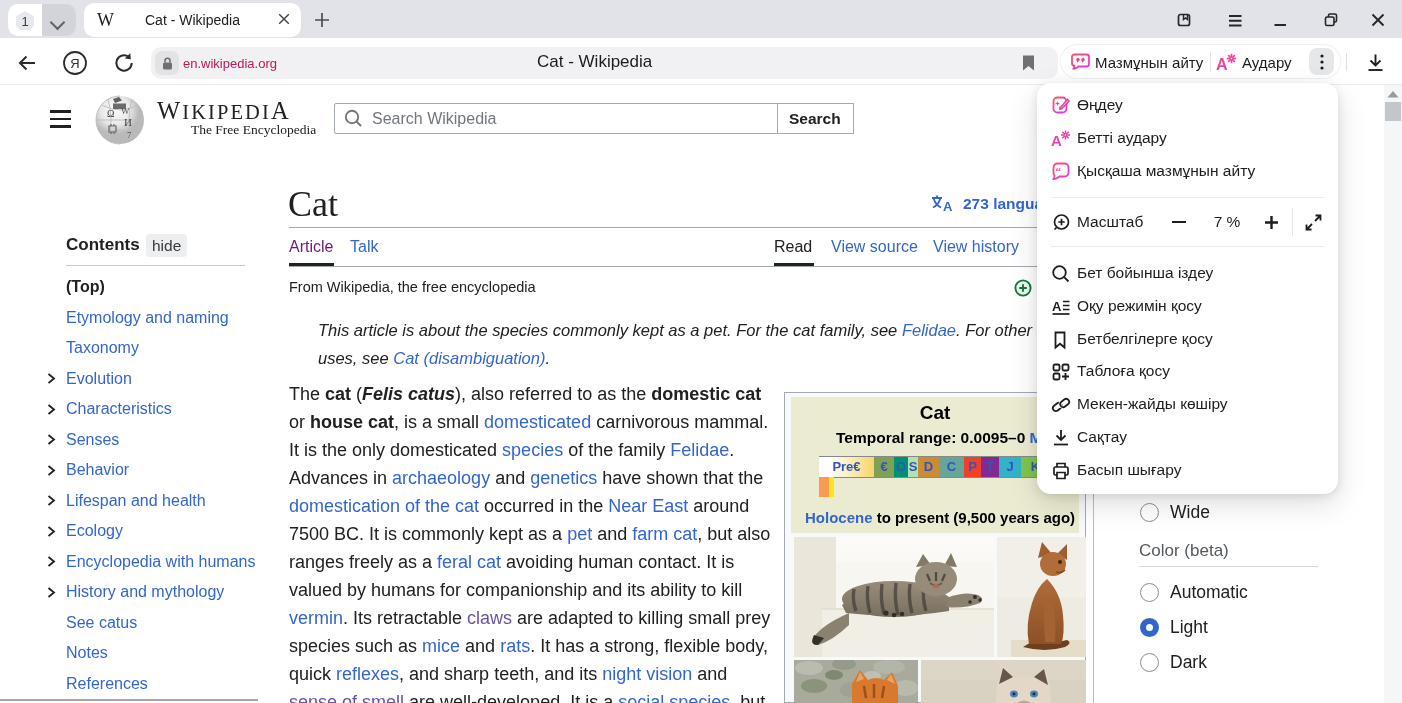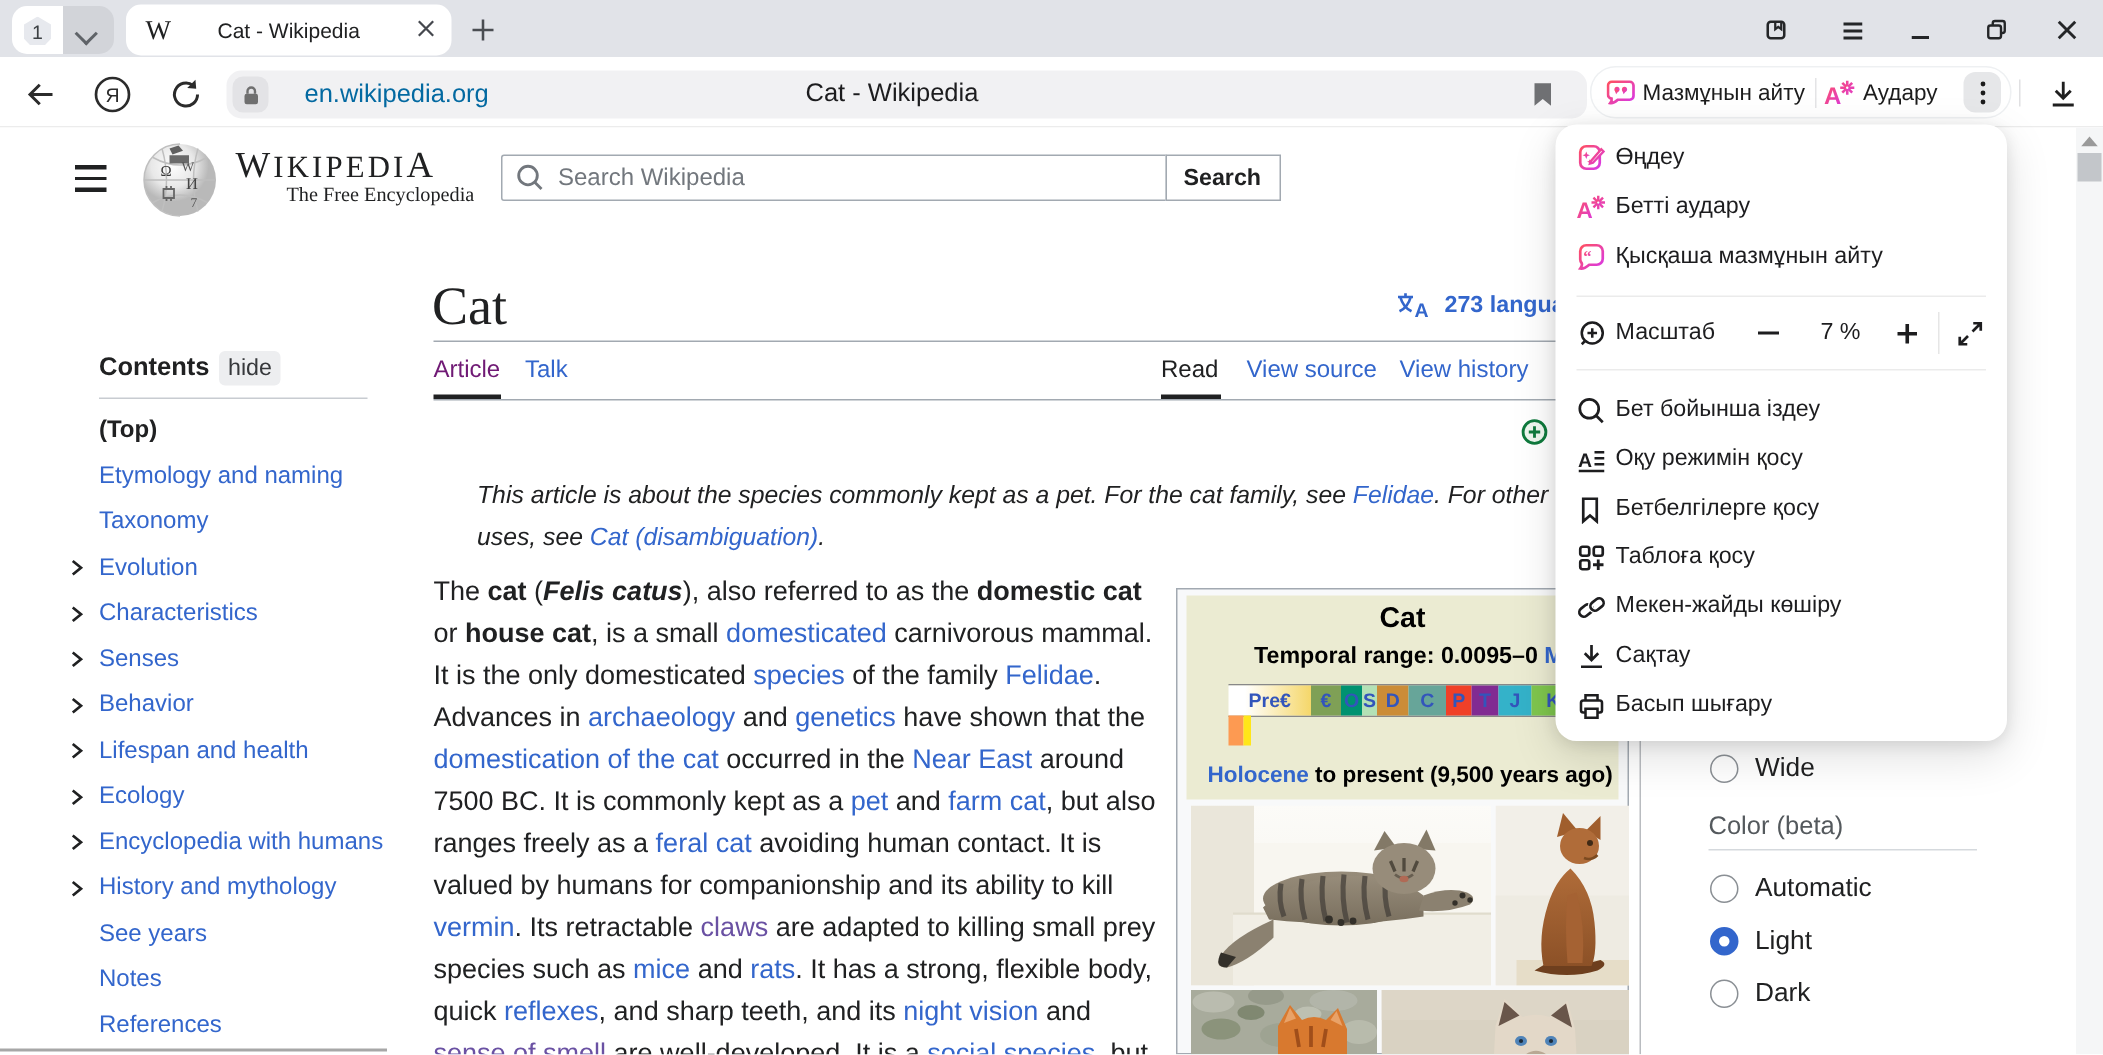--- a/index.html
+++ b/index.html
@@ -77,21 +77,21 @@
   <svg class="abs" style="left:113px;top:52px;" width="22" height="22">
       <path d="M18.7 11 a7.7 7.7 0 1 1 -3 -6.1" fill="none" stroke="#2b2b2b" stroke-width="2"></path>
       <path d="M17.3 1.2 L17.8 7.2 L11.8 6.6 Z" fill="#2b2b2b"></path>
     </svg>
   <div class="abs" id="omni"></div>
   <div class="abs" id="lockbadge"></div>
   <svg class="abs" style="left:160px;top:55.5px;" width="15" height="15">
       <rect x="3" y="6.5" width="9" height="7" rx="1.5" fill="#6f6f6f"></rect>
       <path d="M5 6.5 V4.8 a2.5 2.5 0 0 1 5 0 V6.5" fill="none" stroke="#6f6f6f" stroke-width="1.6"></path>
     </svg>
-  <div class="abs cy" style="left:203px;top:63px;font-size:17px;color:#0369a1;">en.wikipedia.org</div>
+  <div class="abs cy" style="left:183px;top:63px;font-size:13px;color:#be185d;">en.wikipedia.org</div>
   <div class="abs cy" style="left:537px;top:62px;font-size:17px;color:#1c1c1e;">Cat - Wikipedia</div>
   <svg class="abs" style="left:1021px;top:54px;" width="15" height="18">
       <path d="M2 1.5 h11 v15 l-5.5 -4.5 L2 16.5 z" fill="#6f7073"></path>
     </svg>
   <div class="abs" id="aipill"></div>
   <svg class="abs" style="left:1071px;top:52px;" width="21" height="21">
       <path d="M3.5 2.5 h12 a2.5 2.5 0 0 1 2.5 2.5 v7 a2.5 2.5 0 0 1 -2.5 2.5 h-8 q-2.8 2.6 -5 2.2 q1.3 -1.7 0.9 -3 a2.5 2.5 0 0 1 -2.4 -2.5 v-6.2 a2.5 2.5 0 0 1 2.5 -2.5 z" fill="none" stroke="url(#pg)" stroke-width="1.8"></path>
       <g fill="url(#pg)">
         <circle cx="7" cy="7.5" r="1.7"></circle>
         <circle cx="12" cy="7.5" r="1.7"></circle>
@@ -166,20 +166,21 @@
   <div class="abs cy" style="left:963px;top:204px;font-size:15.5px;font-weight:bold;color:#3366cc;">273 languages</div>
   <div class="abs" style="left:289px;top:227px;width:804px;height:1px;background:#a2a9b1;"></div>
   <div class="abs cy" style="left:289px;top:247px;font-size:16px;color:#701a75;">Article</div>
   <div class="abs cy" style="left:350px;top:247px;font-size:16px;color:#3366cc;">Talk</div>
   <div class="abs cy" style="left:774px;top:247px;font-size:16px;color:#202122;">Read</div>
   <div class="abs cy" style="left:831px;top:247px;font-size:16px;color:#3366cc;">View source</div>
   <div class="abs cy" style="left:933px;top:247px;font-size:16px;color:#3366cc;">View history</div>
   <div class="abs" style="left:289px;top:266px;width:804px;height:1px;background:#a2a9b1;"></div>
   <div class="abs" style="left:289px;top:263px;width:45px;height:3px;background:#202122;"></div>
   <div class="abs" style="left:774px;top:263px;width:40px;height:3px;background:#202122;"></div>
+  <div class="abs cy" style="left:289px;top:287px;font-size:14.5px;color:#202122;">From Wikipedia, the free encyclopedia</div>
   <svg class="abs" style="left:1014px;top:279px;" width="18" height="18">
       <circle cx="9" cy="9" r="7.6" fill="#eef7ef" stroke="#0f7a3d" stroke-width="1.9"></circle>
       <path d="M9 5.2 V12.8 M5.2 9 H12.8" stroke="#0f7a3d" stroke-width="1.9"></path>
     </svg>
   <div class="abs" style="left:318px;top:316px;width:760px;font-size:16.5px;font-style:italic;color:#202122;line-height:28px;white-space:nowrap;">This article is about the species commonly kept as a pet. For the cat family, see <span class="bluelink">Felidae</span>. For other<br>uses, see <span class="bluelink">Cat (disambiguation)</span>.</div>
 
   <div class="abs" id="para" style="left:289px;top:380px;width:470px;font-size:18px;color:#202122;line-height:28px;white-space:nowrap;">The <b>cat</b> (<b><i>Felis catus</i></b>), also referred to as the <b>domestic cat</b><br>or <b>house cat</b>, is a small <span class="bluelink">domesticated</span> carnivorous mammal.<br>It is the only domesticated <span class="bluelink">species</span> of the family <span class="bluelink">Felidae</span>.<br>Advances in <span class="bluelink">archaeology</span> and <span class="bluelink">genetics</span> have shown that the<br><span class="bluelink">domestication of the cat</span> occurred in the <span class="bluelink">Near East</span> around<br>7500 BC. It is commonly kept as a <span class="bluelink">pet</span> and <span class="bluelink">farm cat</span>, but also<br>ranges freely as a <span class="bluelink">feral cat</span> avoiding human contact. It is<br>valued by humans for companionship and its ability to kill<br><span class="bluelink">vermin</span>. Its retractable <span class="purplelink">claws</span> are adapted to killing small prey<br>species such as <span class="bluelink">mice</span> and <span class="bluelink">rats</span>. It has a strong, flexible body,<br>quick <span class="bluelink">reflexes</span>, and sharp teeth, and its <span class="bluelink">night vision</span> and<br><span class="purplelink">sense of smell</span> are well-developed. It is a <span class="bluelink">social species</span>, but</div>
 
   <div class="abs cy" style="left:66px;top:245px;font-size:17px;font-weight:bold;color:#202122;">Contents</div>
   <div class="abs" style="left:146px;top:234px;width:41px;height:23px;background:#edeef0;border-radius:4px;"></div>
@@ -213,21 +214,21 @@
     </svg>
   <div class="toci" style="top:531px;">Ecology</div>
   <svg class="abs" style="left:46px;top:555px;" width="10" height="13">
       <path d="M2.5 2 L8 6.5 L2.5 11" fill="none" stroke="#202122" stroke-width="1.8"></path>
     </svg>
   <div class="toci" style="top:561.5px;">Encyclopedia with humans</div>
   <svg class="abs" style="left:46px;top:585.5px;" width="10" height="13">
       <path d="M2.5 2 L8 6.5 L2.5 11" fill="none" stroke="#202122" stroke-width="1.8"></path>
     </svg>
   <div class="toci" style="top:592px;">History and mythology</div>
-  <div class="toci" style="top:622.5px;">See years</div>
+  <div class="toci" style="top:622.5px;">See catus</div>
   <div class="toci" style="top:653px;">Notes</div>
   <div class="toci" style="top:683.5px;">References</div>
   <div class="abs" style="left:0px;top:699px;width:258px;height:2px;background:#a7a7a7;"></div>
 
   <div class="abs" style="left:784px;top:392px;width:302px;height:311px;border:1px solid #a2a9b1;background:#f8f9fa;box-sizing:border-box;"></div>
   <div class="abs" style="left:791px;top:397px;width:288px;height:136px;background:#ebebd2;"></div>
   <div class="abs cy" style="left:935px;top:413px;font-size:19px;font-weight:bold;color:#000;transform:translate(-50%,-50%);">Cat</div>
   <div class="abs cy" style="left:836px;top:438px;font-size:15.5px;font-weight:bold;color:#000;">Temporal range: 0.0095–0 <span class="bluelink">Ma</span></div>
   <div class="abs" style="left:819px;top:456px;width:232px;height:22px;border-top:1px solid #888;border-bottom:1px solid #888;box-sizing:border-box;font-weight:bold;">
     <div style="float:left;width:55px;height:20px;background:linear-gradient(90deg,#ffffff 20%,#f5d76a 100%);color:#3355bb;font-size:13px;text-align:center;line-height:20px;">Pre€</div>

